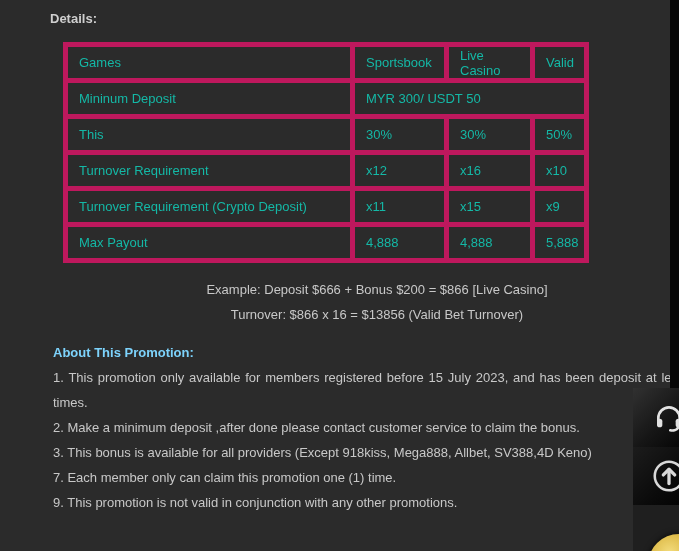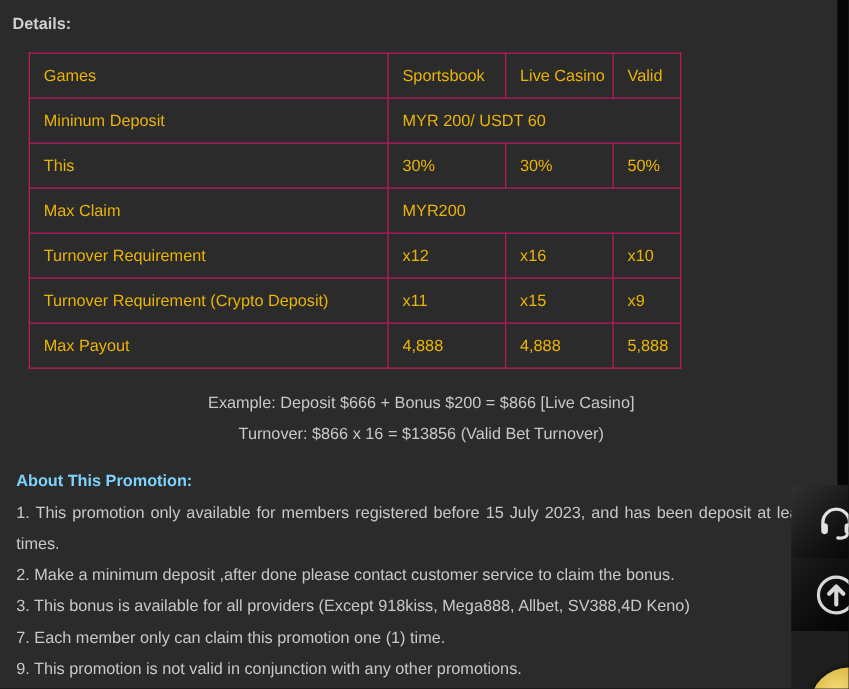--- a/index.html
+++ b/index.html
@@ -3,29 +3,29 @@
 <meta charset="utf-8">
 <style>
   html,body{margin:0;padding:0;background:#060606;}
   *{box-sizing:border-box;}
   body{font-family:"Liberation Sans","DejaVu Sans",sans-serif;}
   #screen{
     position:relative;width:679px;height:551px;overflow:hidden;
     background:#2b2b2b;color:#c8c8c8;font-size:13px;
   }
   .edge-strip{position:absolute;top:0;right:0;width:9px;height:551px;background:#060606;}
-  .content{position:relative;padding:10px 0 0 0;}
+  .content{position:relative;padding:10px 0 0 0;margin-left:40px;}
   .h-bold{font-weight:bold;color:#cfcfcf;line-height:18px;padding-left:10px;margin:0;}
   table.promo{
     border-collapse:collapse;margin:14px 0 0 23px;
     width:521px;table-layout:fixed;
   }
   table.promo td{
-    border:1px solid #be185d;height:36px;padding:0 4px 0 11px;
-    vertical-align:middle;color:#eab308;font-size:13px;
+    border:5px solid #be185d;height:36px;padding:0 4px 0 11px;
+    vertical-align:middle;color:#14b8a6;font-size:13px;
   }
   col.c1{width:287px;} col.c2{width:94px;} col.c3{width:86px;} col.c4{width:54px;}
   .example{margin:14px 0 0 13px;width:648px;}
   .example p{margin:0;line-height:25px;text-align:center;}
   .about-heading{font-weight:bold;color:#7dd3fc;margin:13px 0 0 13px;line-height:25px;}
   .terms{margin:0 0 0 13px;width:648px;}
   .terms p{margin:0;line-height:25px;}
   .terms p.justify{text-align:justify;}
   .float-widgets{position:absolute;top:388px;right:0;width:46px;height:163px;}
   .w-btn{position:absolute;left:0;width:46px;cursor:pointer;}
@@ -59,31 +59,27 @@
         </colgroup>
       <tbody>
         <tr>
           <td>Games</td>
           <td>Sportsbook</td>
           <td>Live Casino</td>
           <td>Valid</td>
         </tr>
         <tr>
           <td>Mininum Deposit</td>
-          <td colspan="3">MYR 200/ USDT 60</td>
+          <td colspan="3">MYR 300/ USDT 50</td>
         </tr>
         <tr>
           <td>This</td>
           <td>30%</td>
           <td>30%</td>
           <td>50%</td>
-        </tr>
-        <tr>
-          <td>Max Claim</td>
-          <td colspan="3">MYR200</td>
         </tr>
         <tr>
           <td>Turnover Requirement</td>
           <td>x12</td>
           <td>x16</td>
           <td>x10</td>
         </tr>
         <tr>
           <td>Turnover Requirement (Crypto Deposit)</td>
           <td>x11</td>

